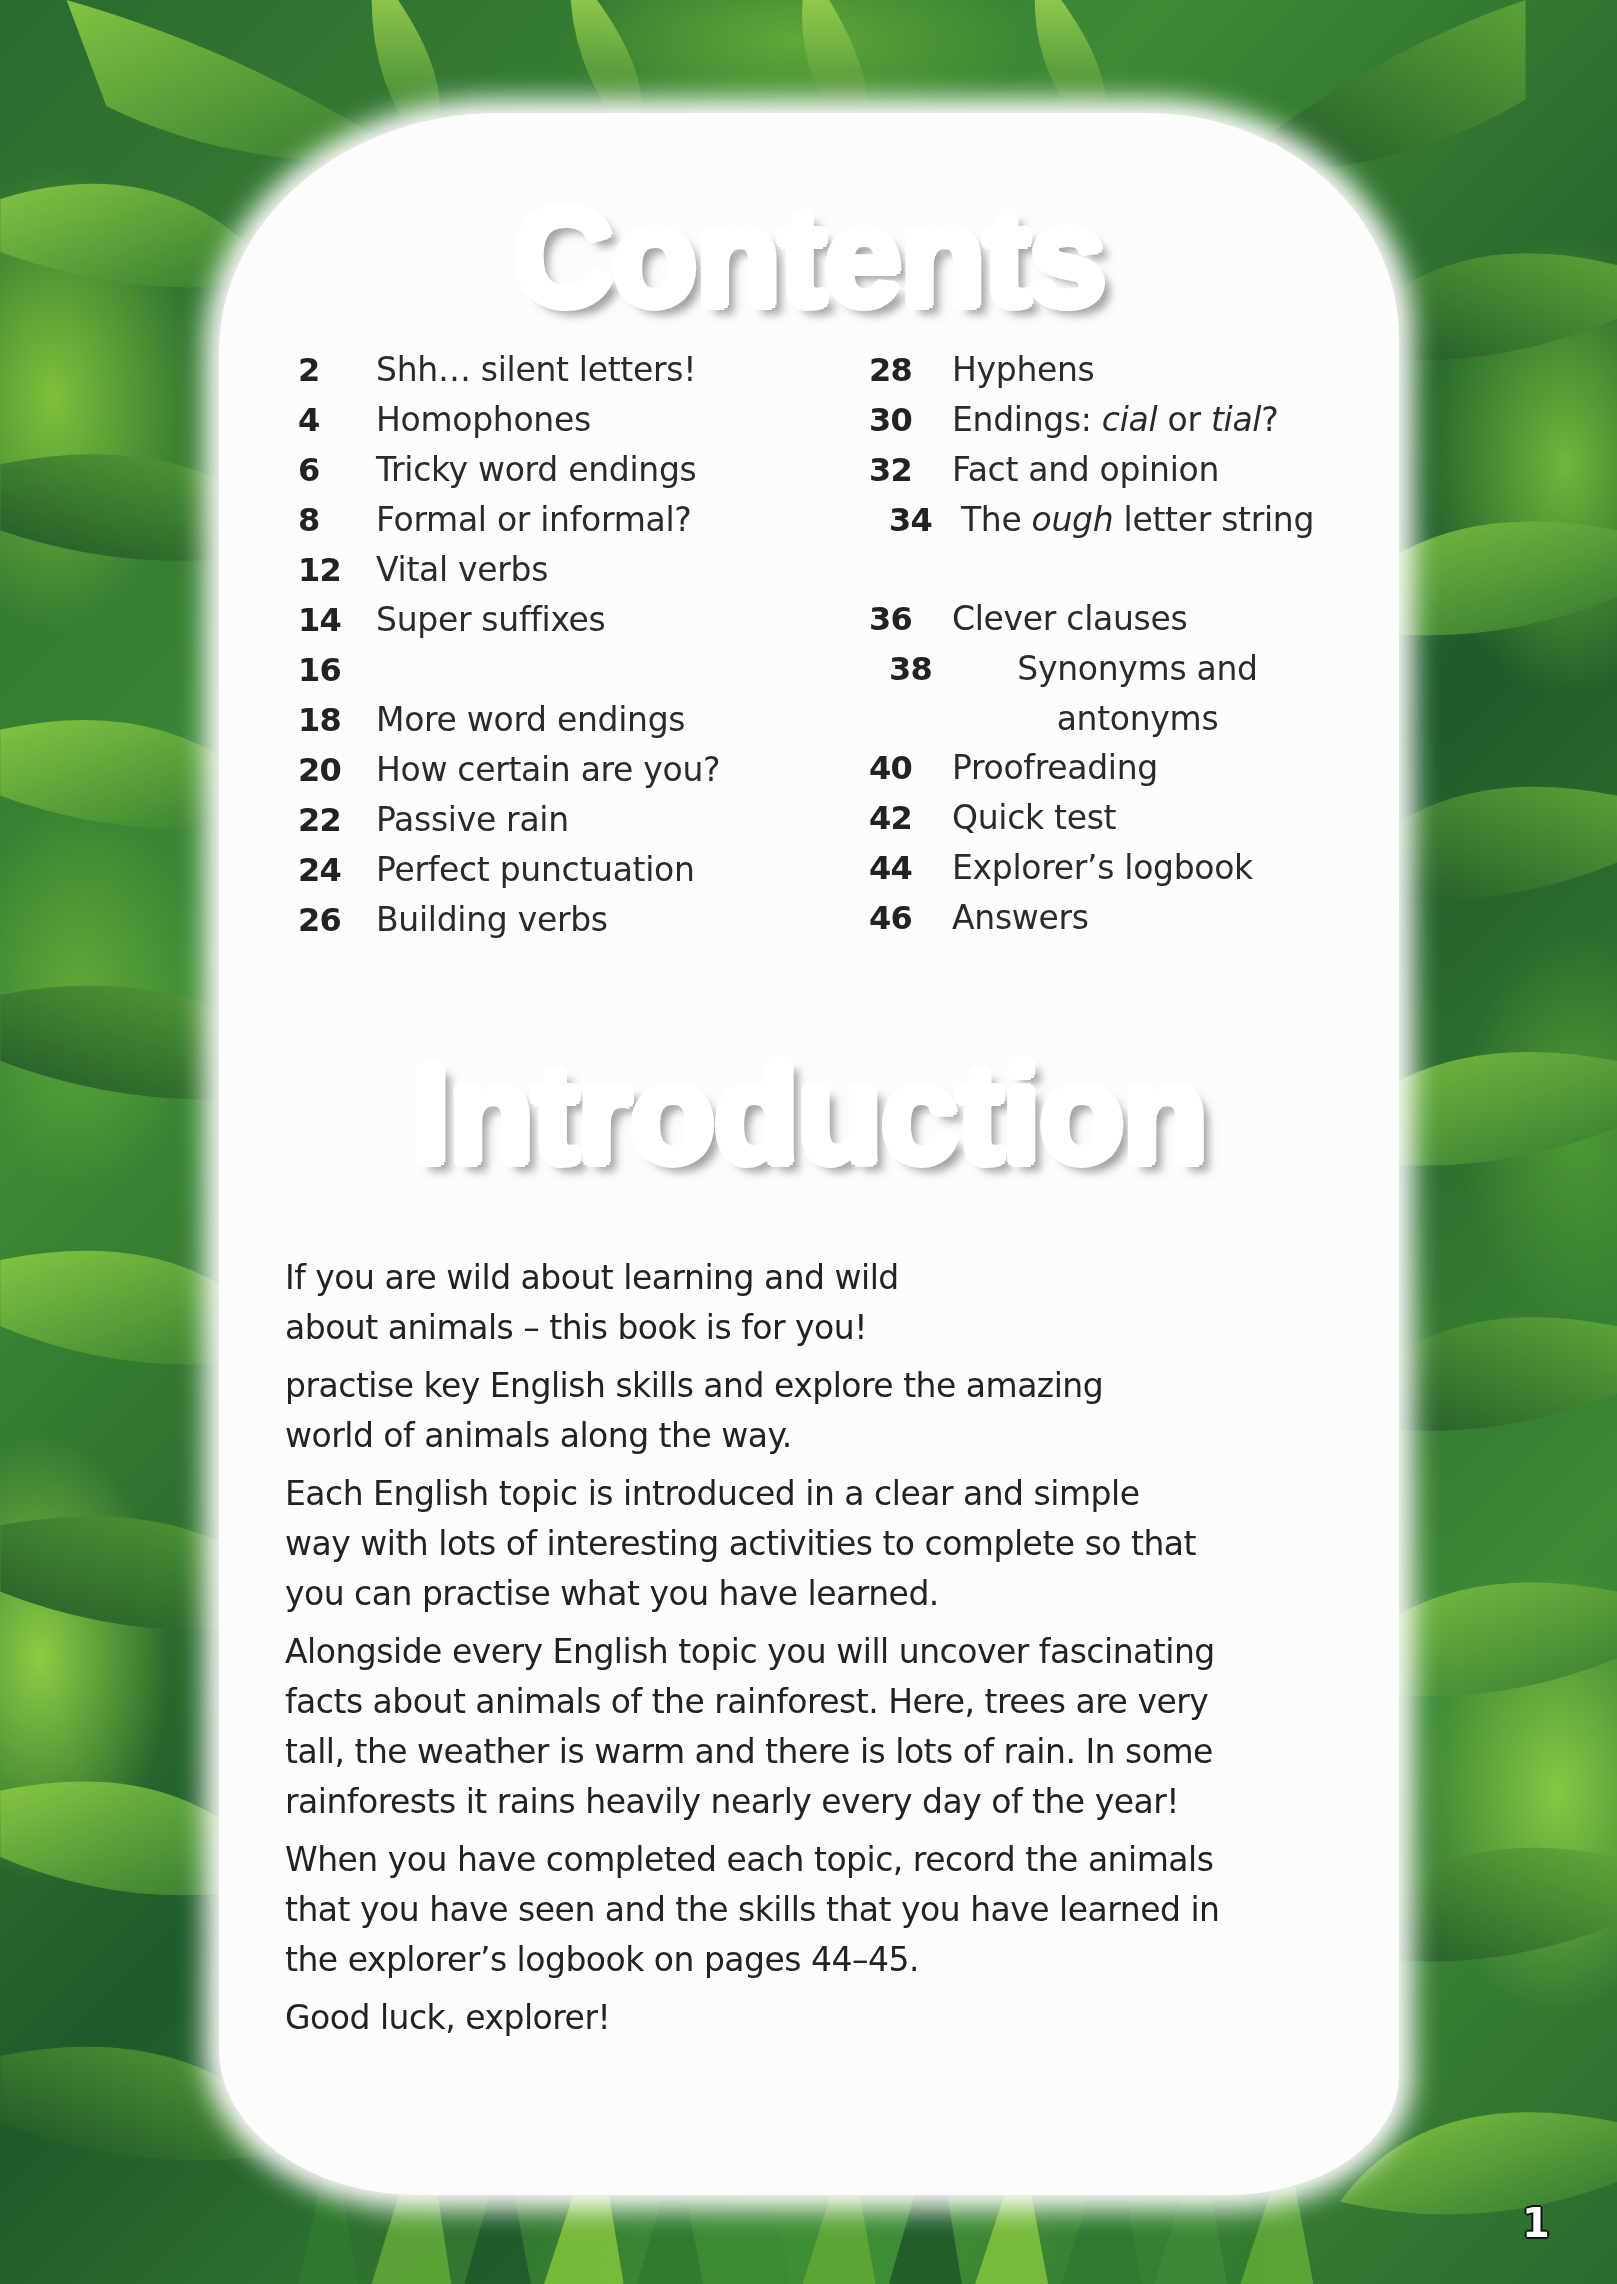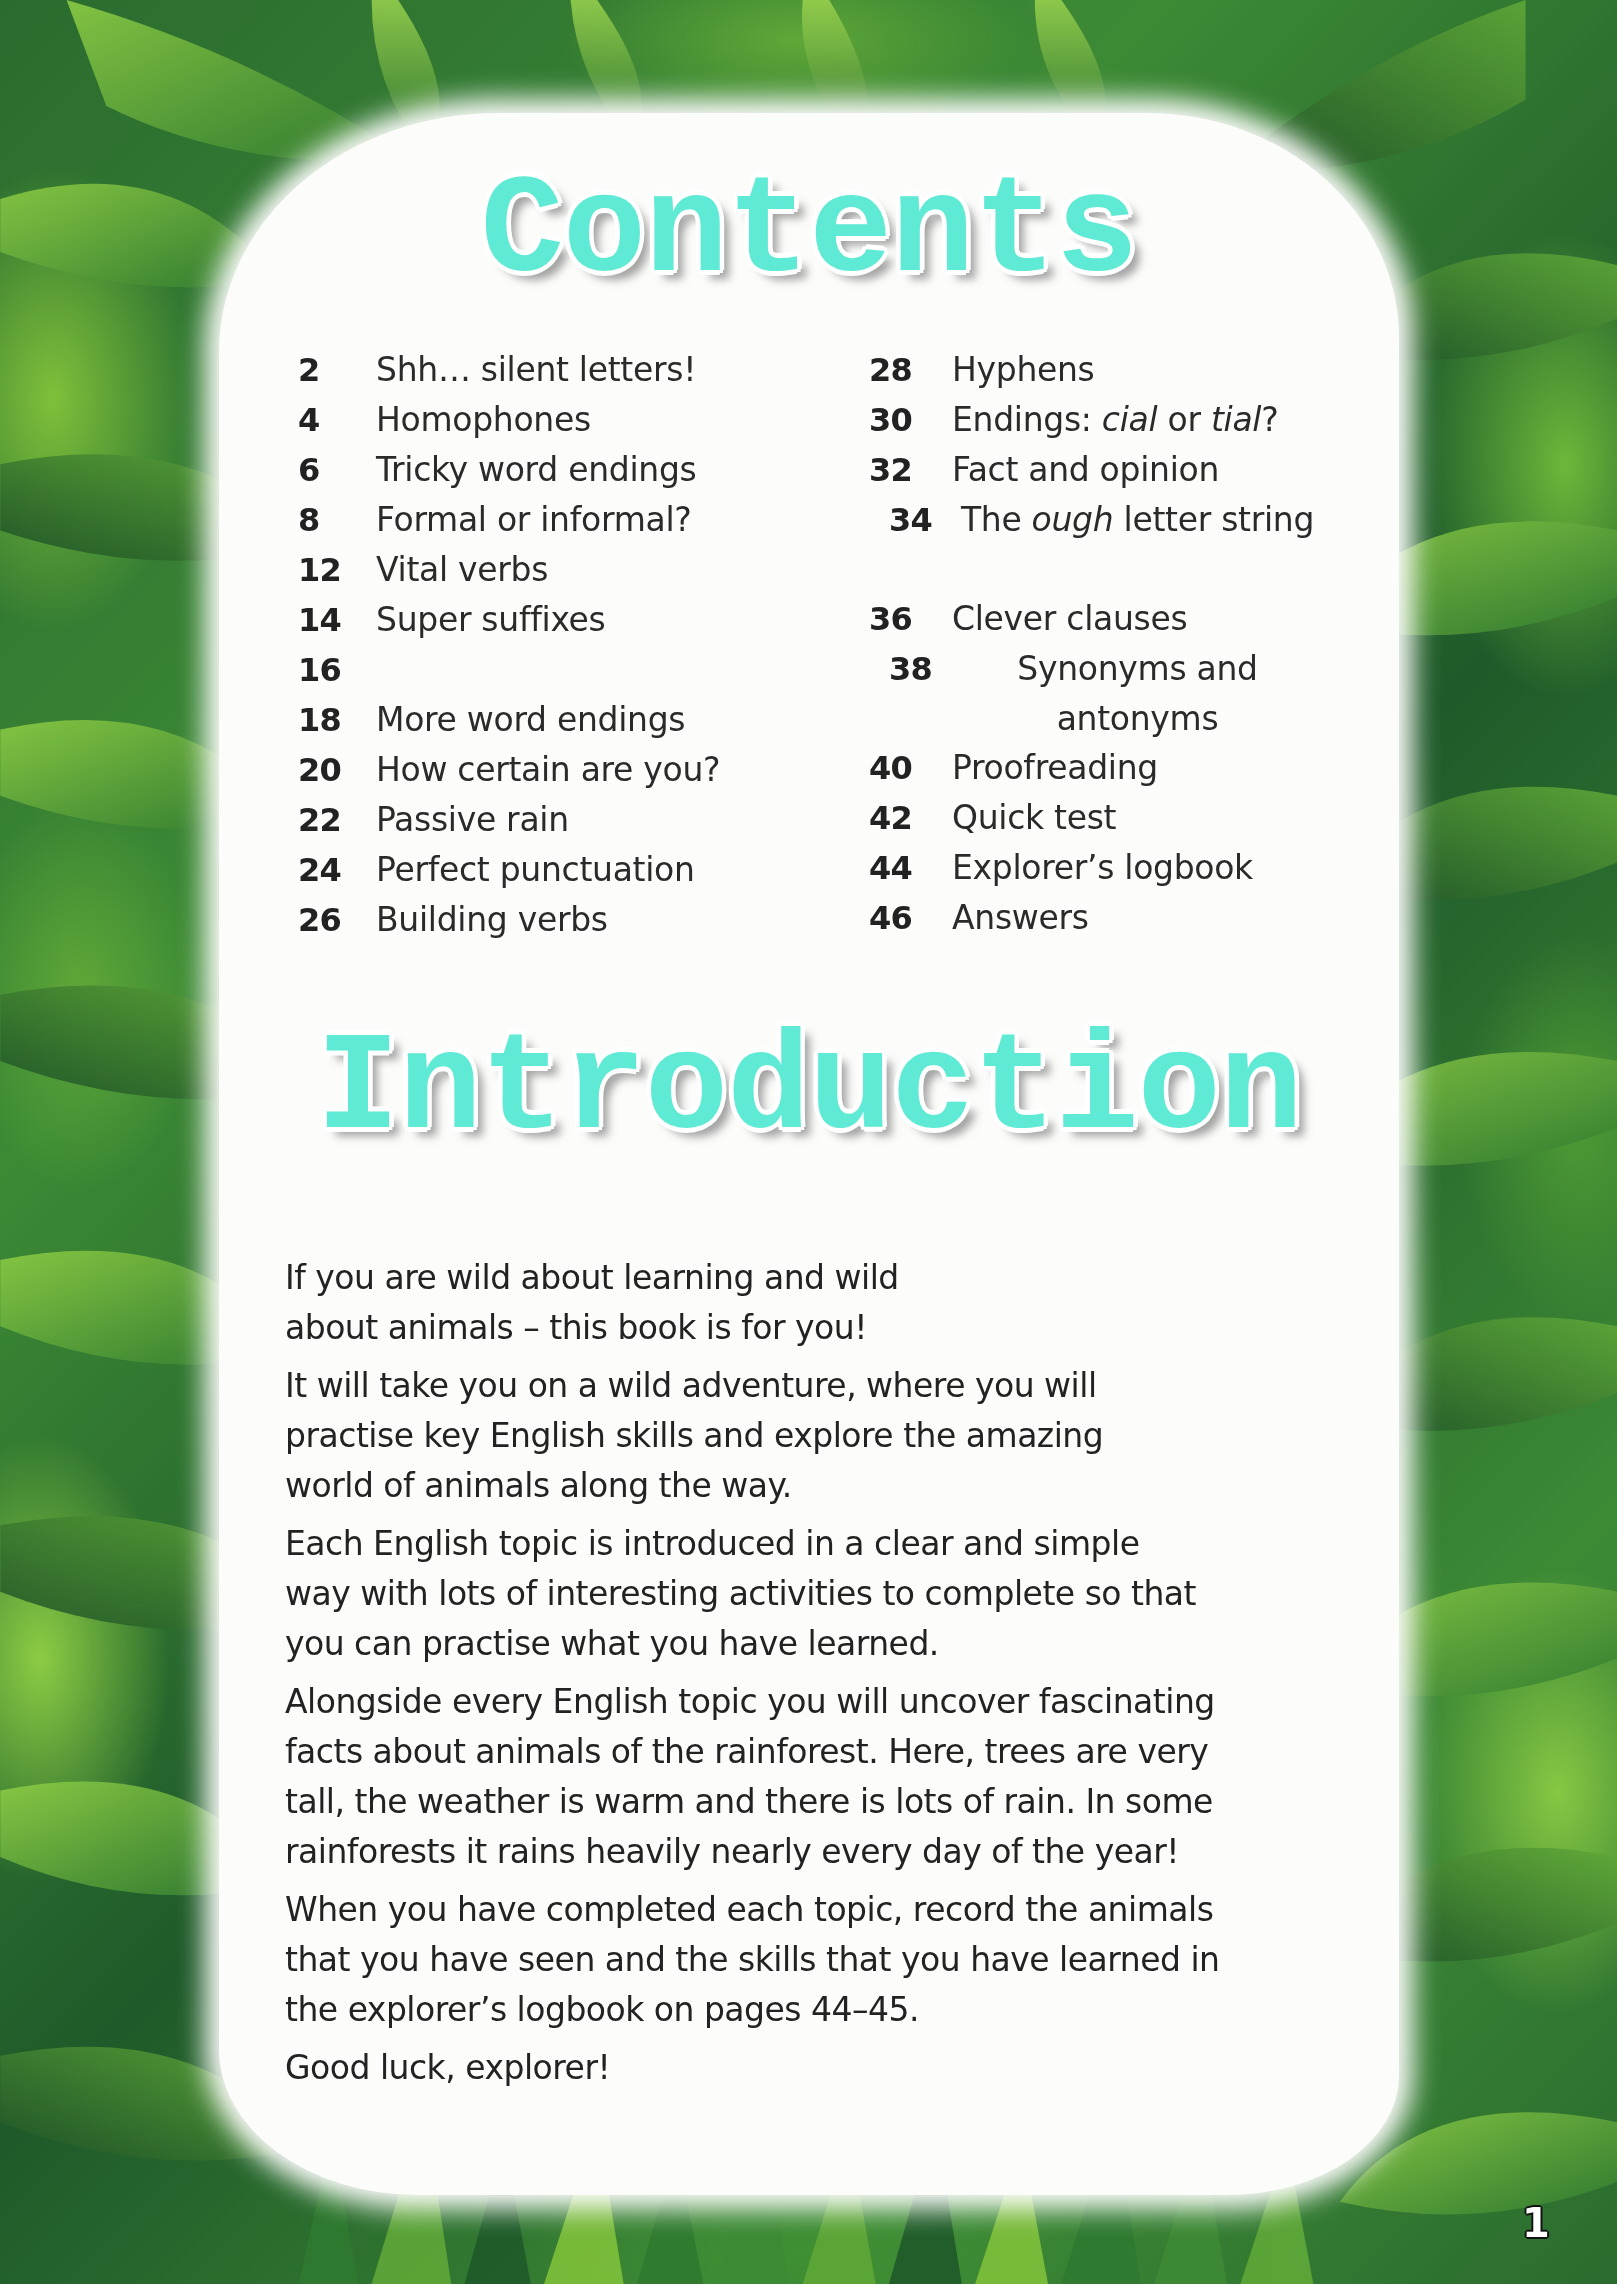--- a/index.html
+++ b/index.html
@@ -26,27 +26,28 @@
   .panel {
     position: absolute;
     left: 219px; top: 113px; width: 1180px; height: 2082px;
     background: #fcfcfb;
     border-radius: 279px 252px 172px 199px / 239px 225px 119px 146px;
     box-shadow: 0 0 26.5px 13.3px #fcfcfb;
   }
   
   .title {
     position: absolute; left: 0; width: 100%; text-align: center;
-    font-family: Liberation Mono, monospace; font-weight: bold;
-    color: #5eead4; letter-spacing: -1.3px;
+    font-family: Liberation Sans, sans-serif; font-weight: bold;
+    color: #ffffff; letter-spacing: -1.3px;
     -webkit-text-stroke: 0;
     text-shadow:
       -4.6px 0 0 #fff, 4.6px 0 0 #fff, 0 -4.6px 0 #fff, 0 4.6px 0 #fff,
       -3.3px -3.3px 0 #fff, 3.3px 3.3px 0 #fff, -3.3px 3.3px 0 #fff, 3.3px -3.3px 0 #fff,
       9.3px 9.3px 8px rgba(90,90,90,0.55);
+    margin-top: 24px;
   }
   .title-contents { top: 147px; font-size: 139px; line-height: 172px; }
   .title-intro { top: 1004px; font-size: 139px; line-height: 172px; }
   
   .toc-col { position: absolute; top: 345px; }
   .toc-col.left { left: 298px; }
   .toc-col.right { left: 869px; }
   .toc-row { display: flex; align-items: baseline; height: 50px; }
   .toc-row.wrap { height: 99px; align-items: flex-start; text-align: center; }
   .toc-num {
@@ -243,21 +244,20 @@
 </div>
 
 <div class="title title-intro">Introduction</div>
 
 <div class="intro">
   <p>
     <span class="ln">If you are wild about learning and wild</span>
     <span class="ln">about animals – this book is for you!</span>
   </p>
   <p>
-    <span class="ln">It will take you on a wild adventure, where you will</span>
     <span class="ln">practise key English skills and explore the amazing</span>
     <span class="ln">world of animals along the way.</span>
   </p>
   <p>
     <span class="ln">Each English topic is introduced in a clear and simple</span>
     <span class="ln">way with lots of interesting activities to complete so that</span>
     <span class="ln">you can practise what you have learned.</span>
   </p>
   <p>
     <span class="ln">Alongside every English topic you will uncover fascinating</span>

